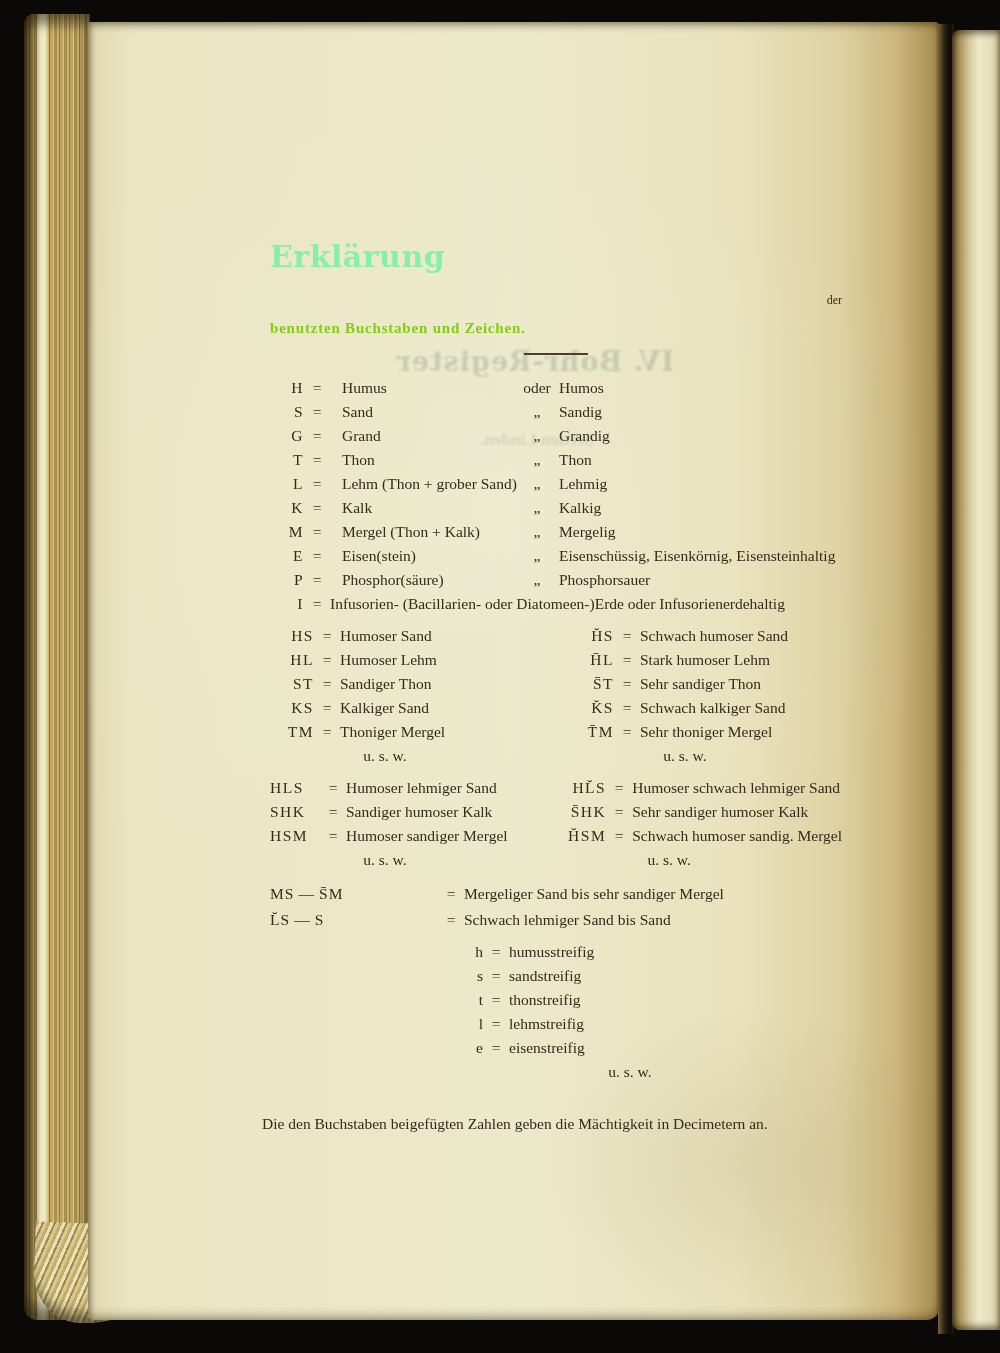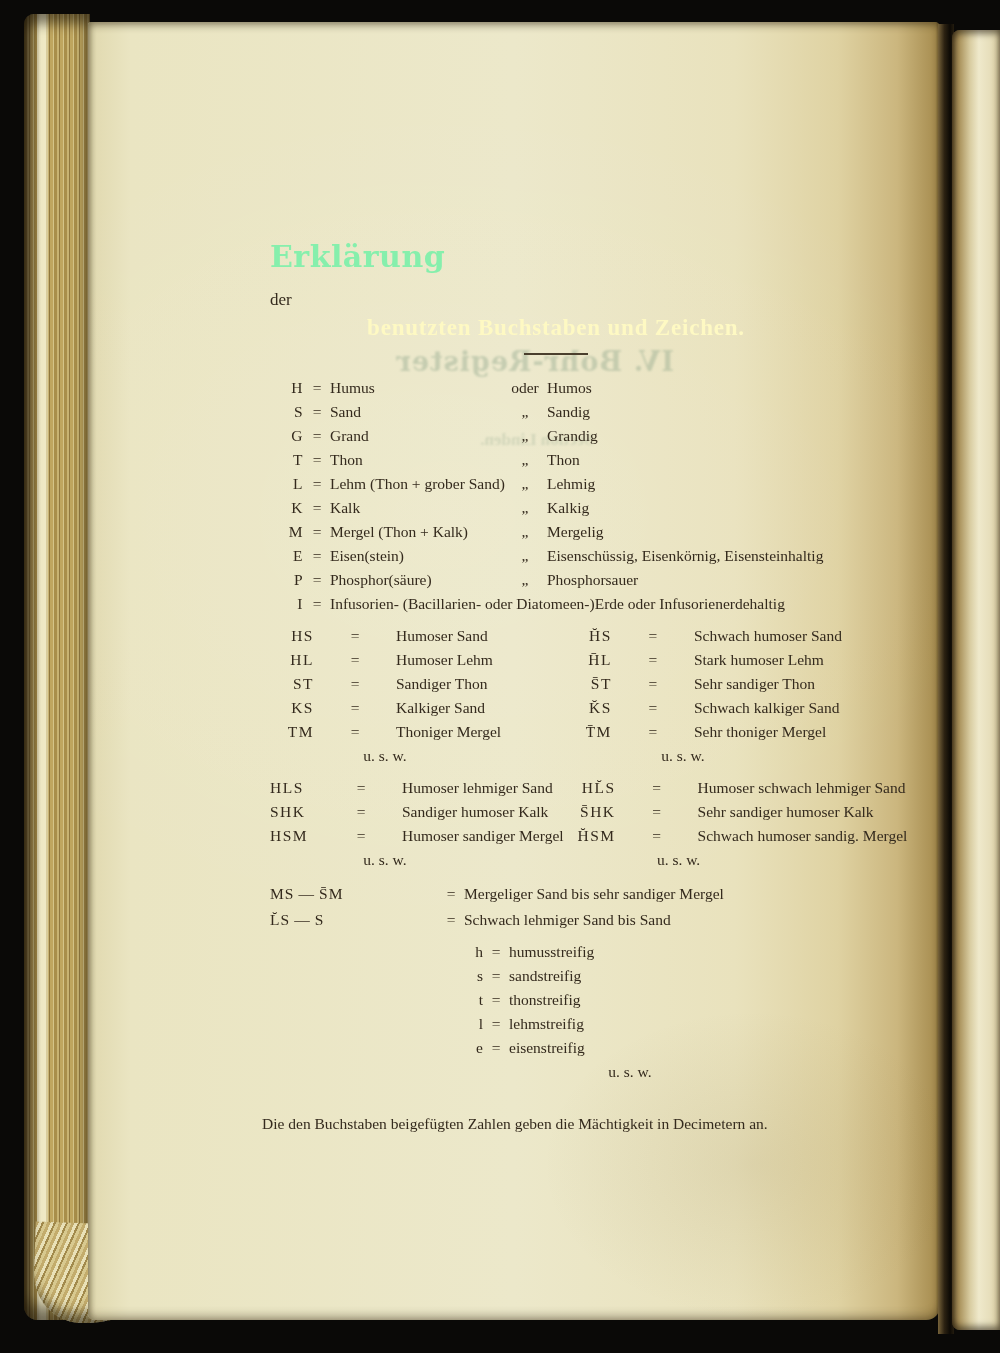--- a/index.html
+++ b/index.html
@@ -67,37 +67,37 @@
   }
   .bleed-1{left:404px;top:346px;width:270px;text-align:center;font-size:27px;letter-spacing:1px;opacity:.40;font-family:"DejaVu Serif",serif;}
   .bleed-2{left:452px;top:430px;width:170px;text-align:center;font-size:17px;opacity:.28;}
 
   
   .content{
     position:absolute;left:270px;top:240px;width:572px;
     color:#342a1d;font-size:15.5px;line-height:24px;
   }
   .t1{font-family:"DejaVu Serif",serif;font-weight:700;font-size:30px;line-height:34px;letter-spacing:.5px;text-align:left;color:#86efac;}
-  .t2{text-align:left;font-size:17px;margin-top:16px;line-height:20px;}
-  .t3{text-align:center;font-weight:700;font-size:23px;letter-spacing:.8px;margin-top:6px;line-height:24px;color:#fef9c3;}
+  .t2{text-align:right;font-size:12px;margin-top:16px;line-height:20px;}
+  .t3{text-align:left;font-weight:700;font-size:15px;letter-spacing:.8px;margin-top:6px;line-height:24px;color:#84cc16;}
   .rule{width:64px;height:2px;background:#4a3f2d;margin:13px auto 0;}
 
   .list1{margin-top:21px;}
   .lrow{display:flex;}
   .l-sym{width:34px;text-align:right;letter-spacing:1.5px;}
   .l-eq{width:26px;text-align:center;}
-  .l-def{width:173px;white-space:nowrap;}
+  .l-def{width:173px;white-space:nowrap;margin-left:12px;}
   .l-conn{width:44px;text-align:center;}
   .l-adj{flex:1;white-space:nowrap;}
   .l-rest{flex:1;white-space:nowrap;}
 
   .twocol{display:flex;margin-top:8px;}
   .col-l{width:300px;}
   .col-r{flex:1;}
-  .grow{display:flex;gap:28px;}
+  .grow{display:flex;}
   .g2-sym{width:44px;text-align:right;letter-spacing:1.5px;}
   .g3-sym-l{width:50px;letter-spacing:1.5px;}
   .g3-sym-r{width:52px;text-align:right;letter-spacing:1.5px;}
   .g-def{flex:1;white-space:nowrap;padding-left:0;}
   .etc-l{width:230px;text-align:center;}
   .etc-r{width:230px;text-align:center;}
   .etc-c{width:360px;text-align:center;margin-left:180px;}
 
   .ranges{margin-top:9px;line-height:26px;}
   .r-sym{width:168px;text-align:left;letter-spacing:1px;white-space:nowrap;}

